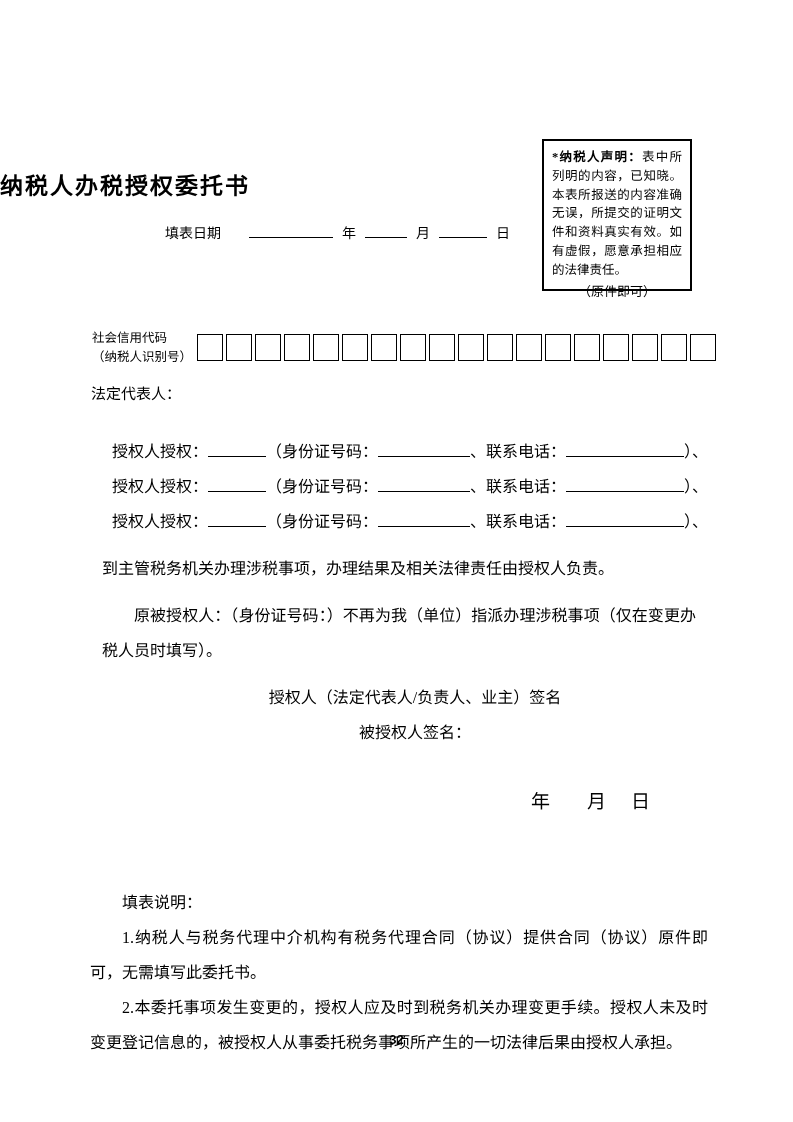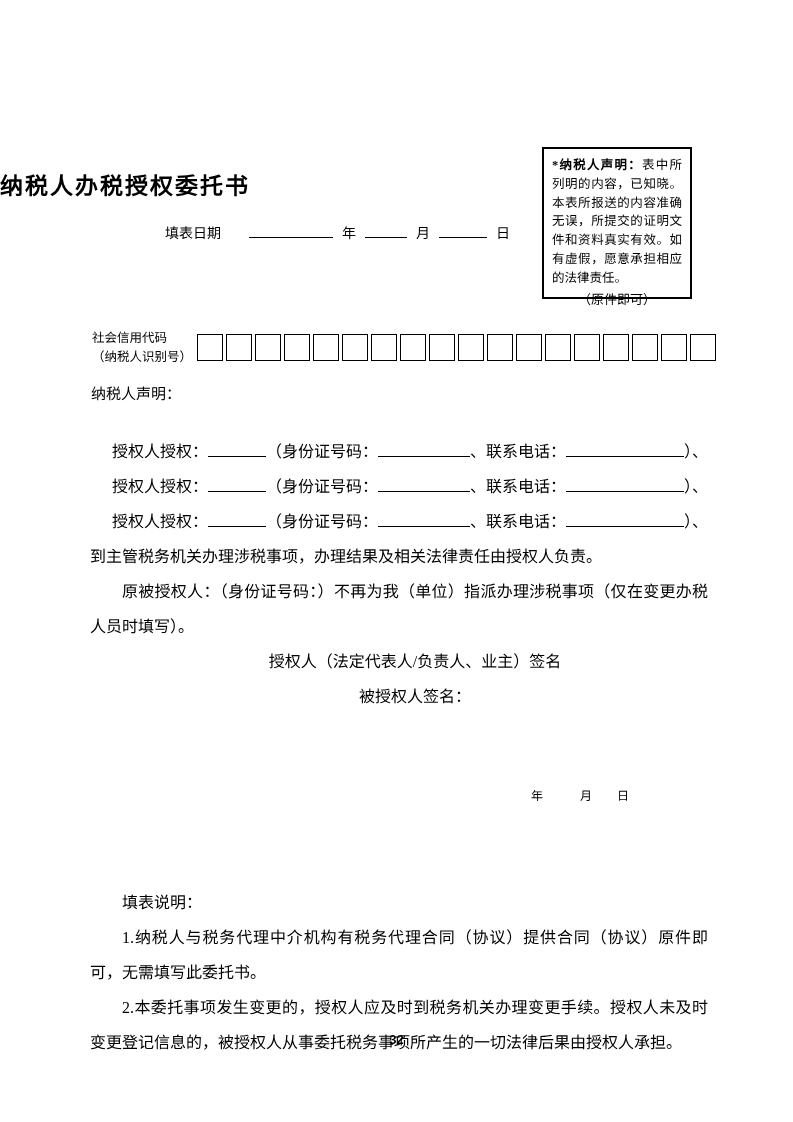--- a/index.html
+++ b/index.html
@@ -16,40 +16,40 @@
   
   .fill-date{position:absolute;top:222px;left:165px;font-size:14px;white-space:nowrap;}
   .blank{display:inline-block;border-bottom:1px solid #000;height:14px;vertical-align:baseline;}
   .fill-date .blank{margin:0 9px;}
   .fill-date .blank.first{margin-left:28px;}
   .w42{width:42px}.w48{width:48px}.w58{width:58px}.w84{width:84px}.w92{width:92px}.w118{width:118px}
   
   .decl{
     position:absolute;left:542px;top:139px;width:150px;height:152px;
     border:2px solid #000;box-sizing:border-box;padding:7px 8px 3px;
-    font-size:12.5px;line-height:1.5;margin-top:8px;
+    font-size:12.5px;line-height:1.5;
   }
   .decl-text{text-align:justify;}
   .decl b{font-weight:bold;}
   .decl .seal{text-align:center;font-size:13px;margin-top:3px;}
   
   .code-row{position:absolute;top:329px;left:92px;display:flex;align-items:center;}
   .code-label{font-size:12.5px;line-height:1.5;white-space:nowrap;margin-right:5px;text-align:left;}
   .code-boxes{display:flex;gap:3px;}
   .code-box{width:26px;height:27px;border:1px solid #000;box-sizing:border-box;background:#fff;display:inline-block;}
   
   .name-line{position:absolute;top:382px;left:91px;font-size:15px;}
   
   .main{position:absolute;top:434px;left:90px;width:618px;font-size:16px;line-height:35px;}
   .auth-line{white-space:nowrap;text-align:right;}
-  .para{text-align:justify;margin:0;}
+  .para{text-align:justify;margin:12px;}
   .indent{text-indent:2em;}
   .sig-line{text-indent:2em;text-align:center;}
   
-  .sig-date{position:absolute;top:786px;left:531px;font-size:12px;white-space:nowrap;}
+  .sig-date{position:absolute;top:786px;left:531px;font-size:19px;white-space:nowrap;}
   .sig-date .m{margin-left:37px;}
   .sig-date .d{margin-left:25px;}
   
   .notes{position:absolute;top:885px;left:90px;width:618px;font-size:16px;line-height:35px;}
   .notes .n-title{text-indent:2em;}
   .notes p{margin:0;text-indent:2em;text-align:justify;}
   
   .pageno{
     position:absolute;top:1032px;left:0;width:100%;text-align:center;
     font-size:13px;font-weight:bold;
@@ -90,21 +90,21 @@
         <span class="code-box"></span>
         <span class="code-box"></span>
         <span class="code-box"></span>
         <span class="code-box"></span>
         <span class="code-box"></span>
         <span class="code-box"></span>
         <span class="code-box"></span>
       </div>
   </div>
 
-  <div class="name-line">纳税人声明：</div>
+  <div class="name-line">法定代表人：</div>
 
   <div class="main">
     <div class="auth-line"><span>授权人授权：</span><span class="blank w58"></span><span>（身份证号码：</span><span class="blank w92"></span><span>、联系电话：</span><span class="blank w118"></span><span>）、</span></div>
     <div class="auth-line"><span>授权人授权：</span><span class="blank w58"></span><span>（身份证号码：</span><span class="blank w92"></span><span>、联系电话：</span><span class="blank w118"></span><span>）、</span></div>
     <div class="auth-line"><span>授权人授权：</span><span class="blank w58"></span><span>（身份证号码：</span><span class="blank w92"></span><span>、联系电话：</span><span class="blank w118"></span><span>）、</span></div>
     <div class="para">到主管税务机关办理涉税事项，办理结果及相关法律责任由授权人负责。</div>
     <div class="para indent">原被授权人：（身份证号码：）不再为我（单位）指派办理涉税事项（仅在变更办税人员时填写）。</div>
     <div class="sig-line">授权人（法定代表人/负责人、业主）签名</div>
     <div class="sig-line">被授权人签名：</div>
   </div>

